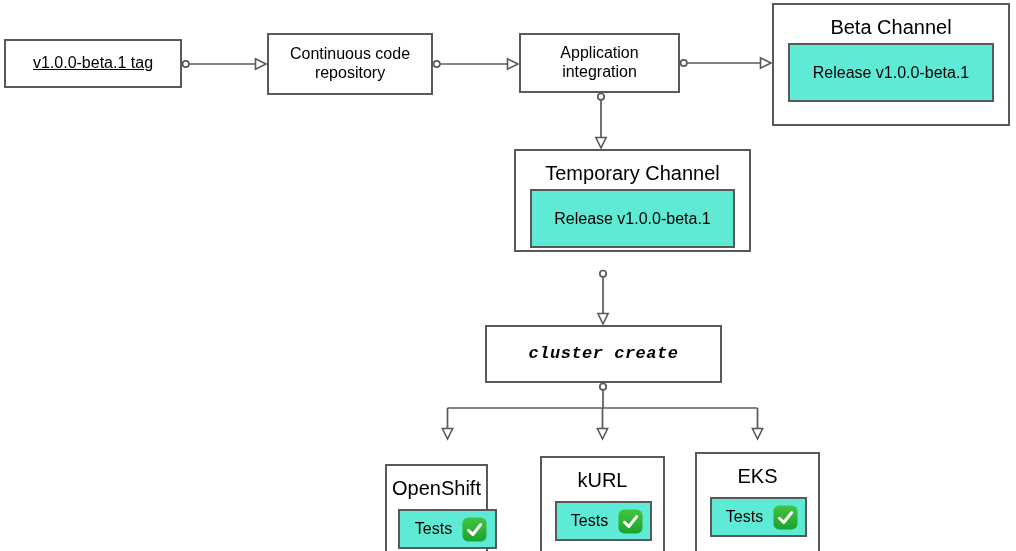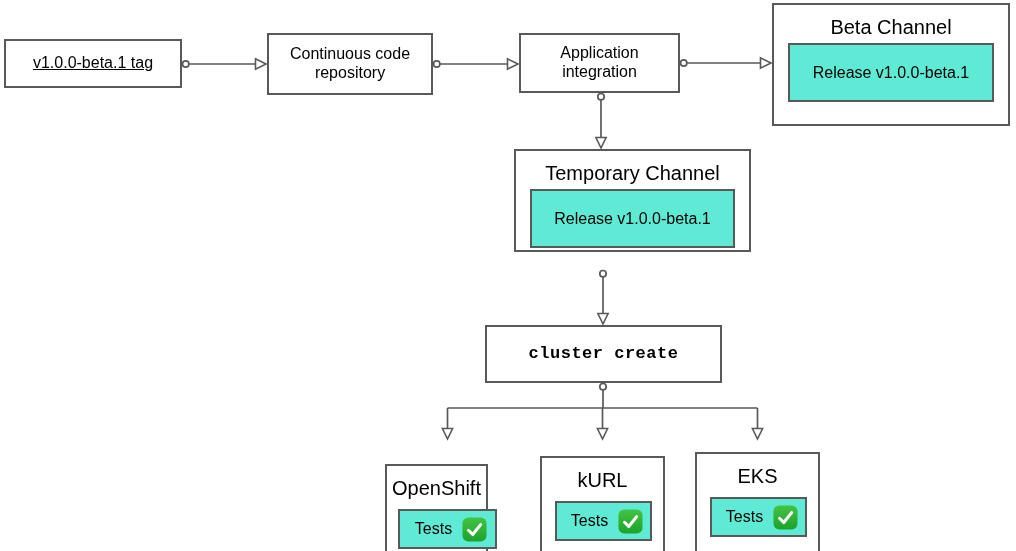--- a/index.html
+++ b/index.html
@@ -29,21 +29,21 @@
   }
   .simple{
     display:flex;align-items:center;justify-content:center;
     text-align:center;font-size:16px;line-height:1.18;
   }
   .node-label{display:block;margin:0 auto;}
   .lbl-repo{max-width:140px;}
   .lbl-ci{max-width:120px;}
   .mono{
     font-family:"Liberation Mono","DejaVu Sans Mono",monospace;
-    font-weight:700;font-size:17px;letter-spacing:.5px;
+    font-weight:700;font-size:17px;letter-spacing:.5px;font-style:italic;
   }
   .container-title{
     display:block;text-align:center;font-size:20px;
     padding-top:11px;
   }
   .inner-box{
     position:absolute;
     box-sizing:border-box;
     background:#5eead4;
     border:2px solid var(--border);

